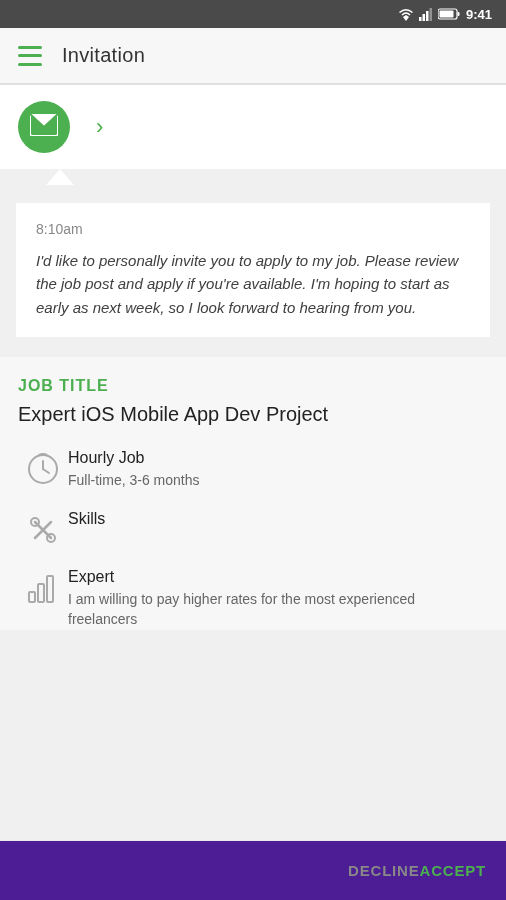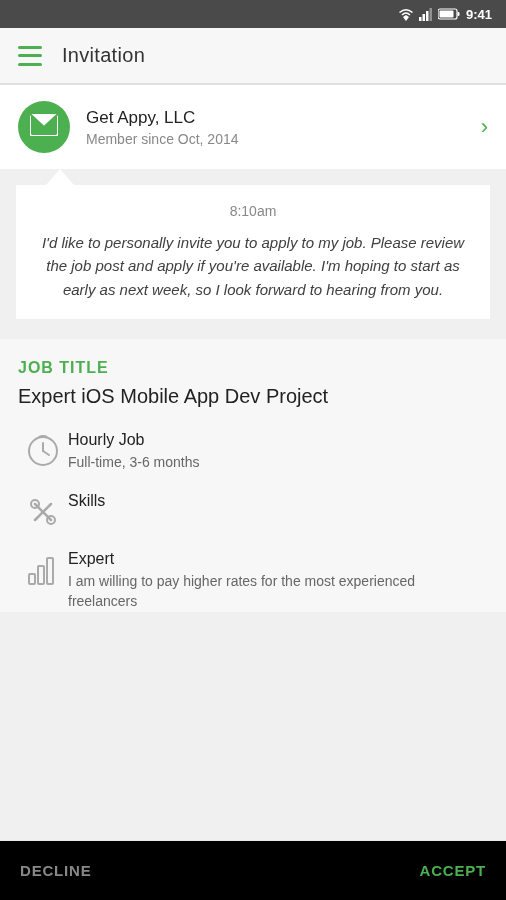--- a/index.html
+++ b/index.html
@@ -129,22 +129,21 @@
       border-right: 14px solid transparent;
       border-bottom: 16px solid #fff;
       margin-left: 30px;
       position: relative;
       top: 0;
     }
     .message-bubble {
       background: #fff;
       border-radius: 0;
       padding: 18px 20px;
-      margin-top: 0;
-      text-align: center;
+      margin-top: 18px;
     }
     .message-time {
       font-size: 14px;
       color: #888;
       margin-bottom: 12px;
     }
     .message-text {
       font-size: 15px;
       color: #404040;
       line-height: 1.55;
@@ -199,26 +198,25 @@
       line-height: 1.45;
     }
 
     
     .action-bar {
       position: absolute;
       bottom: 0;
       left: 0;
       right: 0;
       height: 60px;
-      background: #000000;
-      display: flex;
-      align-items: center;
-      justify-content: space-between;
+      background: #4c1d95;
+      display: flex;
+      align-items: center;
+      justify-content: flex-end;
       padding: 0 20px;
-      gap: 20px;
       border-top: 1px solid #e8e8e8;
     }
     .decline-btn {
       font-size: 15px;
       font-weight: 600;
       color: #888;
       letter-spacing: 0.8px;
       text-transform: uppercase;
       cursor: pointer;
       background: none;
@@ -278,24 +276,20 @@
   <div class="company-avatar">
     <div class="envelope-icon">
       <svg viewBox="0 0 28 22" width="28" height="22" fill="white">
         <rect x="0" y="0" width="28" height="22" rx="2" ry="2" fill="none" stroke="white" stroke-width="2"></rect>
         <polygon points="0,0 14,13 28,0" fill="white"></polygon>
         <rect x="0" y="0" width="28" height="22" rx="2" ry="2" fill="none" stroke="white" stroke-width="2"></rect>
         <path d="M0 0 L14 13 L28 0" fill="none" stroke="#4caf50" stroke-width="2"></path>
       </svg>
     </div>
   </div>
-  <div class="company-info">
-    <div class="company-name">Get Appy, LLC</div>
-    <div class="company-member">Member since Oct, 2014</div>
-  </div>
   <div class="chevron-right">›</div>
 </div>
 
 <div class="message-section">
   <div class="bubble-arrow"></div>
   <div class="message-bubble">
     <div class="message-time">8:10am</div>
     <div class="message-text">I'd like to personally invite you to apply to my job. Please review the job post and apply if you're available. I'm hoping to start as early as next week, so I look forward to hearing from you.</div>
   </div>
 </div>

